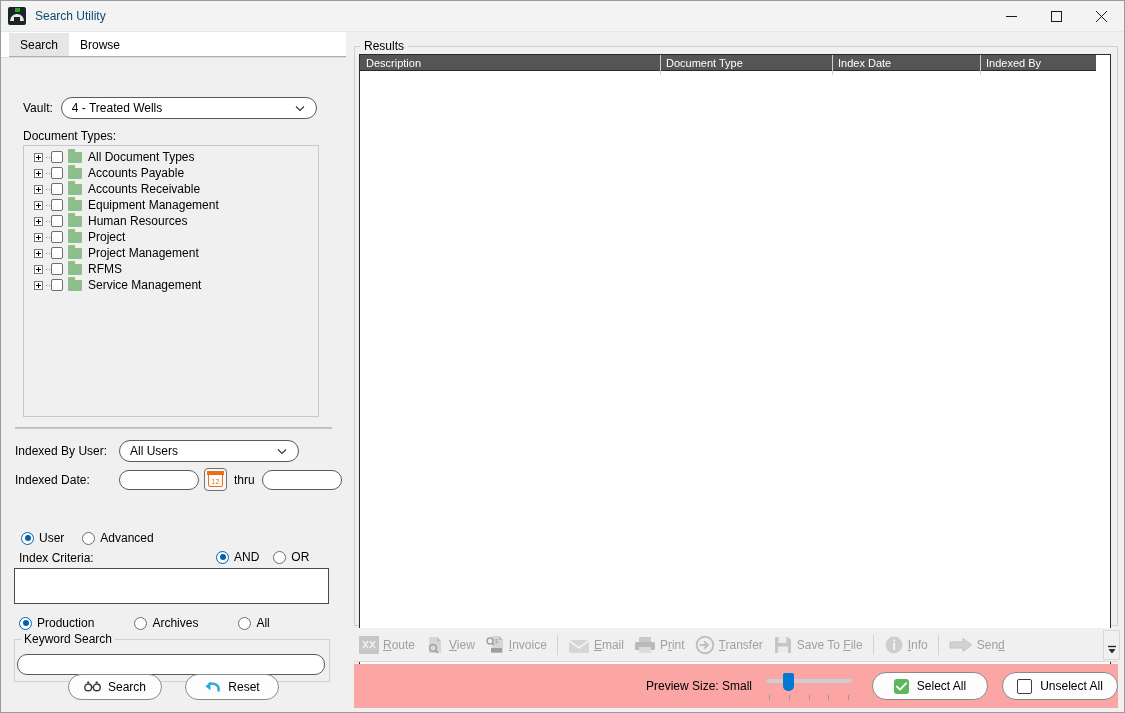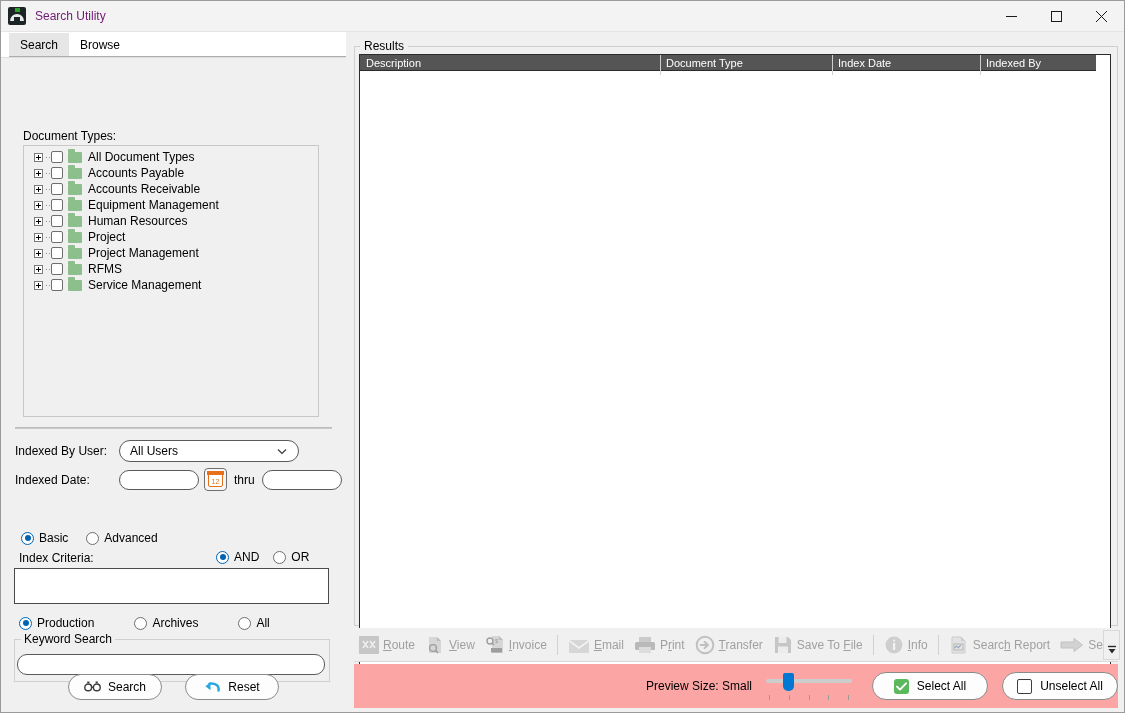--- a/index.html
+++ b/index.html
@@ -53,21 +53,21 @@
   }
   .app-icon .arc:after {
     content: "";
     position: absolute;
     left: 4px; top: 3px;
     width: 6px; height: 4px;
     background: #1c2526;
   }
   .title-text {
     font-size: 12px;
-    color: #701a75;
+    color: #0c4a6e;
     flex: 1 1 auto;
     white-space: nowrap;
   }
   .win-btns { display: flex; height: 31px; flex: 0 0 auto; }
   .win-btn {
     width: 45px; height: 31px;
     display: flex; align-items: center; justify-content: center;
     cursor: default;
   }
   .win-btn svg { display: block; }
@@ -605,20 +605,29 @@
           <span>Search</span>
         </div>
         <div class="tab">
           <span>Browse</span>
         </div>
         <div class="tab-underline"></div>
       </div>
 
       <div class="left-content">
 
+        <div class="vault-row">
+          <span class="label">Vault:</span>
+          <div class="combo" style="width:256px;">
+            <span class="cval">4 - Treated Wells</span>
+            <svg class="chev" viewBox="0 0 12 12">
+              <polyline points="2,4.5 6,8.5 10,4.5" fill="none" stroke="#3a3a3a" stroke-width="1.2"></polyline>
+            </svg>
+          </div>
+        </div>
 
         <div class="doc-types-label">Document Types:</div>
 
         <div class="tree">
           <div class="tree-row">
             <span class="expander"></span>
               <span class="dots">··</span>
             <span class="tree-check"></span>
             <span class="folder"></span>
             <span class="tree-label">All Document Types</span>
@@ -702,21 +711,21 @@
           <span class="thru-lbl">thru</span>
           <input class="txt" style="width: 80px;" value="">
           <div class="cal-btn">
             <div class="cal-ico">12</div>
           </div>
         </div>
 
         <div class="basic-adv-row">
           <div class="radio-item">
             <span class="radio on"></span>
-            <span>Basic</span>
+            <span>User</span>
           </div>
           <div class="radio-item">
             <span class="radio"></span>
             <span>Advanced</span>
           </div>
         </div>
 
         <div class="criteria-label">Index Criteria:</div>
 
         <div class="and-or-row">
@@ -879,31 +888,20 @@
               <circle cx="10" cy="10" r="8.4" fill="#cecece"></circle>
               <rect x="9" y="4.5" width="2.2" height="2.2" rx="1" fill="#f2f2f2"></rect>
               <rect x="9" y="8" width="2.2" height="7" fill="#f2f2f2"></rect>
             </svg>
           </span>
           <span><u>I</u>nfo</span>
         </div>
 
         <div class="act-sep"></div>
 
-        <div class="act">
-          <span class="glyph">
-            <svg width="20" height="20" viewBox="0 0 20 20">
-              <path d="M3 2 h9 l4 4 v12 H3 Z" fill="#e2e2e2" stroke="#cccccc" stroke-width="1"></path>
-              <path d="M12 2 v4 h4 Z" fill="#cccccc"></path>
-              <rect x="5" y="9" width="9" height="6" fill="none" stroke="#b6b6b6" stroke-width="1"></rect>
-              <path d="M5.6 13 L7.6 11 L9.4 12.6 L11.8 9.8" fill="none" stroke="#9aa7c4" stroke-width="1.2"></path>
-            </svg>
-          </span>
-          <span>Searc<u>h</u> Report</span>
-        </div>
 
         <div class="act">
           <span class="glyph">
             <svg width="24" height="20" viewBox="0 0 24 20">
               <path d="M1 7 h13 V3.5 L22.5 10 L14 16.5 V13 H1 Z" fill="#d2d2d2" stroke="#c2c2c2" stroke-width="1"></path>
             </svg>
           </span>
           <span>Sen<u>d</u></span>
         </div>
 

